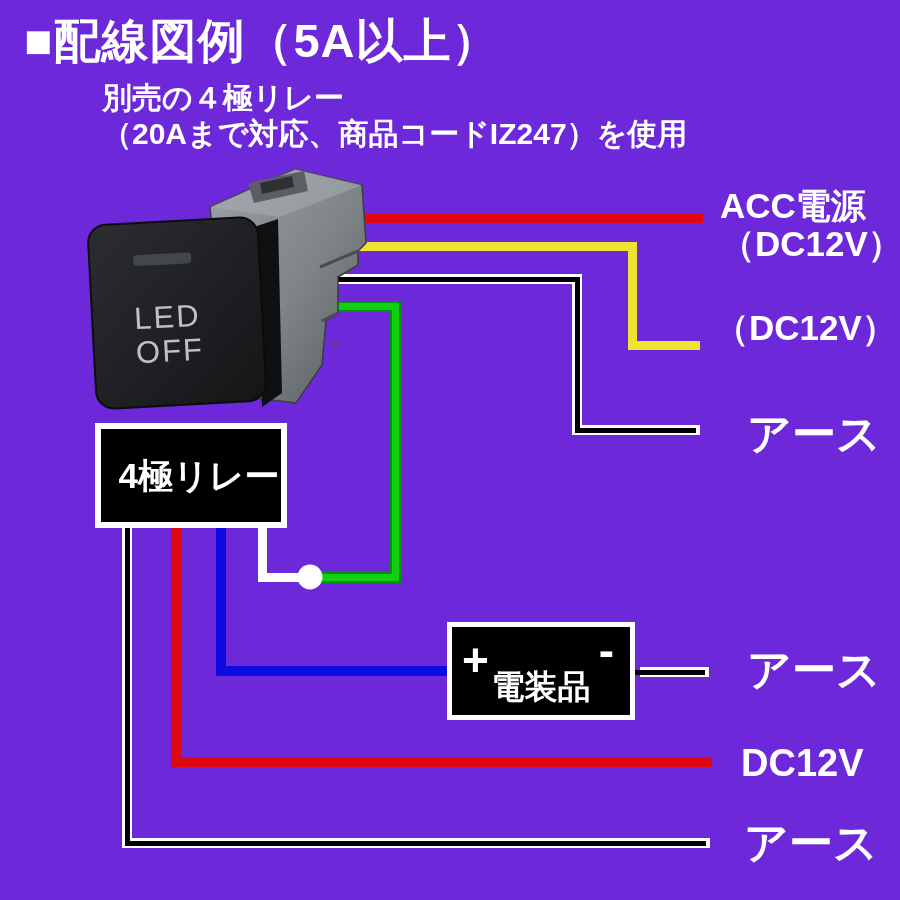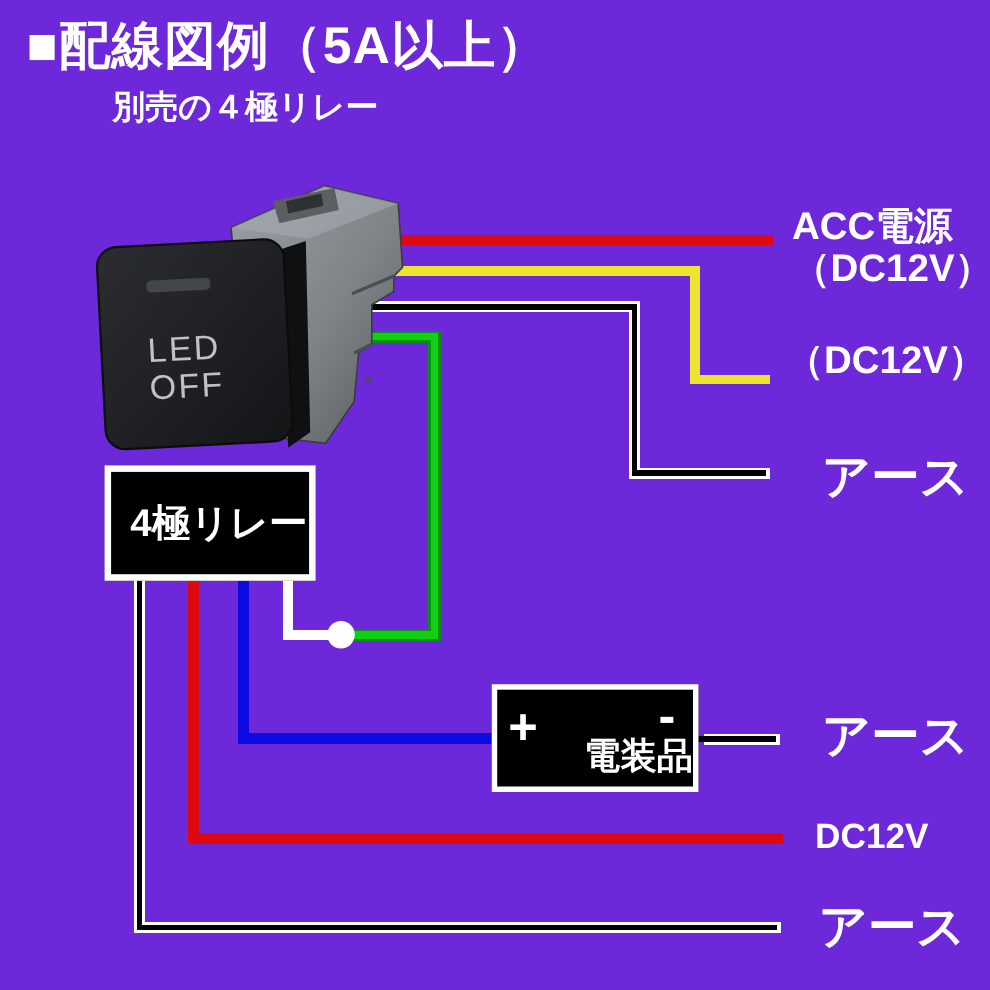--- a/index.html
+++ b/index.html
@@ -17,33 +17,34 @@
     border:6px solid #fff;background:#000;z-index:3;
     display:flex;flex-direction:column;justify-content:center;align-items:center;
     font-size:35px;font-weight:700;line-height:44px;text-align:center;white-space:nowrap;padding-left:16px;
   }
   .devbox{
     left:447px;top:622px;width:188px;height:98px;box-sizing:border-box;
     border:5px solid #fff;background:#000;z-index:3;
   }
   .devbox .plus{position:absolute;left:10px;top:10px;font-size:46px;font-weight:700;line-height:1;}
   .devbox .minus{position:absolute;right:16px;top:0px;font-size:46px;font-weight:700;line-height:1;}
-  .devbox .dlabel{position:absolute;left:0;right:0;bottom:5px;text-align:right;font-size:33px;font-weight:700;white-space:nowrap;}
+  .devbox .dlabel{position:absolute;left:0;right:0;bottom:5px;text-align:center;font-size:33px;font-weight:700;white-space:nowrap;}
   .wlabel{z-index:3;font-weight:700;white-space:nowrap;}
   .lblk{font-size:35px;line-height:38px;}
   .lone{font-size:44px;line-height:36px;}
 </style>
 </head>
 <body>
 
 <div class="stage">
 
   <div class="abs ttl">■配線図例（5A以上）</div>
   <div class="abs sub">
     <div>別売の４極リレー</div>
+    <div>（20Aまで対応、商品コードIZ247）を使用</div>
   </div>
 
   <svg class="abs wire-layer" width="900" height="900" viewBox="0 0 900 900">
     <g fill="none" stroke-linejoin="miter" shape-rendering="crispEdges">
 
       <path d="M330 279 H577 V430 H700" stroke-width="10" stroke="#ffffff"></path>
       <path d="M330 279 H577 V430 H696" stroke-width="5" stroke="#000000"></path>
       <path d="M127 520 V843 H710" stroke-width="10" stroke="#ffffff"></path>
       <path d="M127 516 V843 H706" stroke-width="5" stroke="#000000"></path>
       <path d="M640 672 H709" stroke-width="10" stroke="#ffffff"></path>
@@ -104,16 +105,16 @@
 
   <div class="abs wlabel lblk" style="left:720px;top:187px;">
     <div>ACC電源</div>
     <div>（DC12V）</div>
   </div>
   <div class="abs wlabel lblk" style="left:714px;top:309px;">
     <div>（DC12V）</div>
   </div>
   <div class="abs wlabel lone" style="left:747px;top:416px;">アース</div>
   <div class="abs wlabel lone" style="left:747px;top:652px;">アース</div>
-  <div class="abs wlabel" style="left:741px;top:742px;font-size:32px;">DC12V</div>
+  <div class="abs wlabel" style="left:741px;top:742px;font-size:38px;">DC12V</div>
   <div class="abs wlabel lone" style="left:744px;top:825px;">アース</div>
 
 </div>
 
 </body></html>

